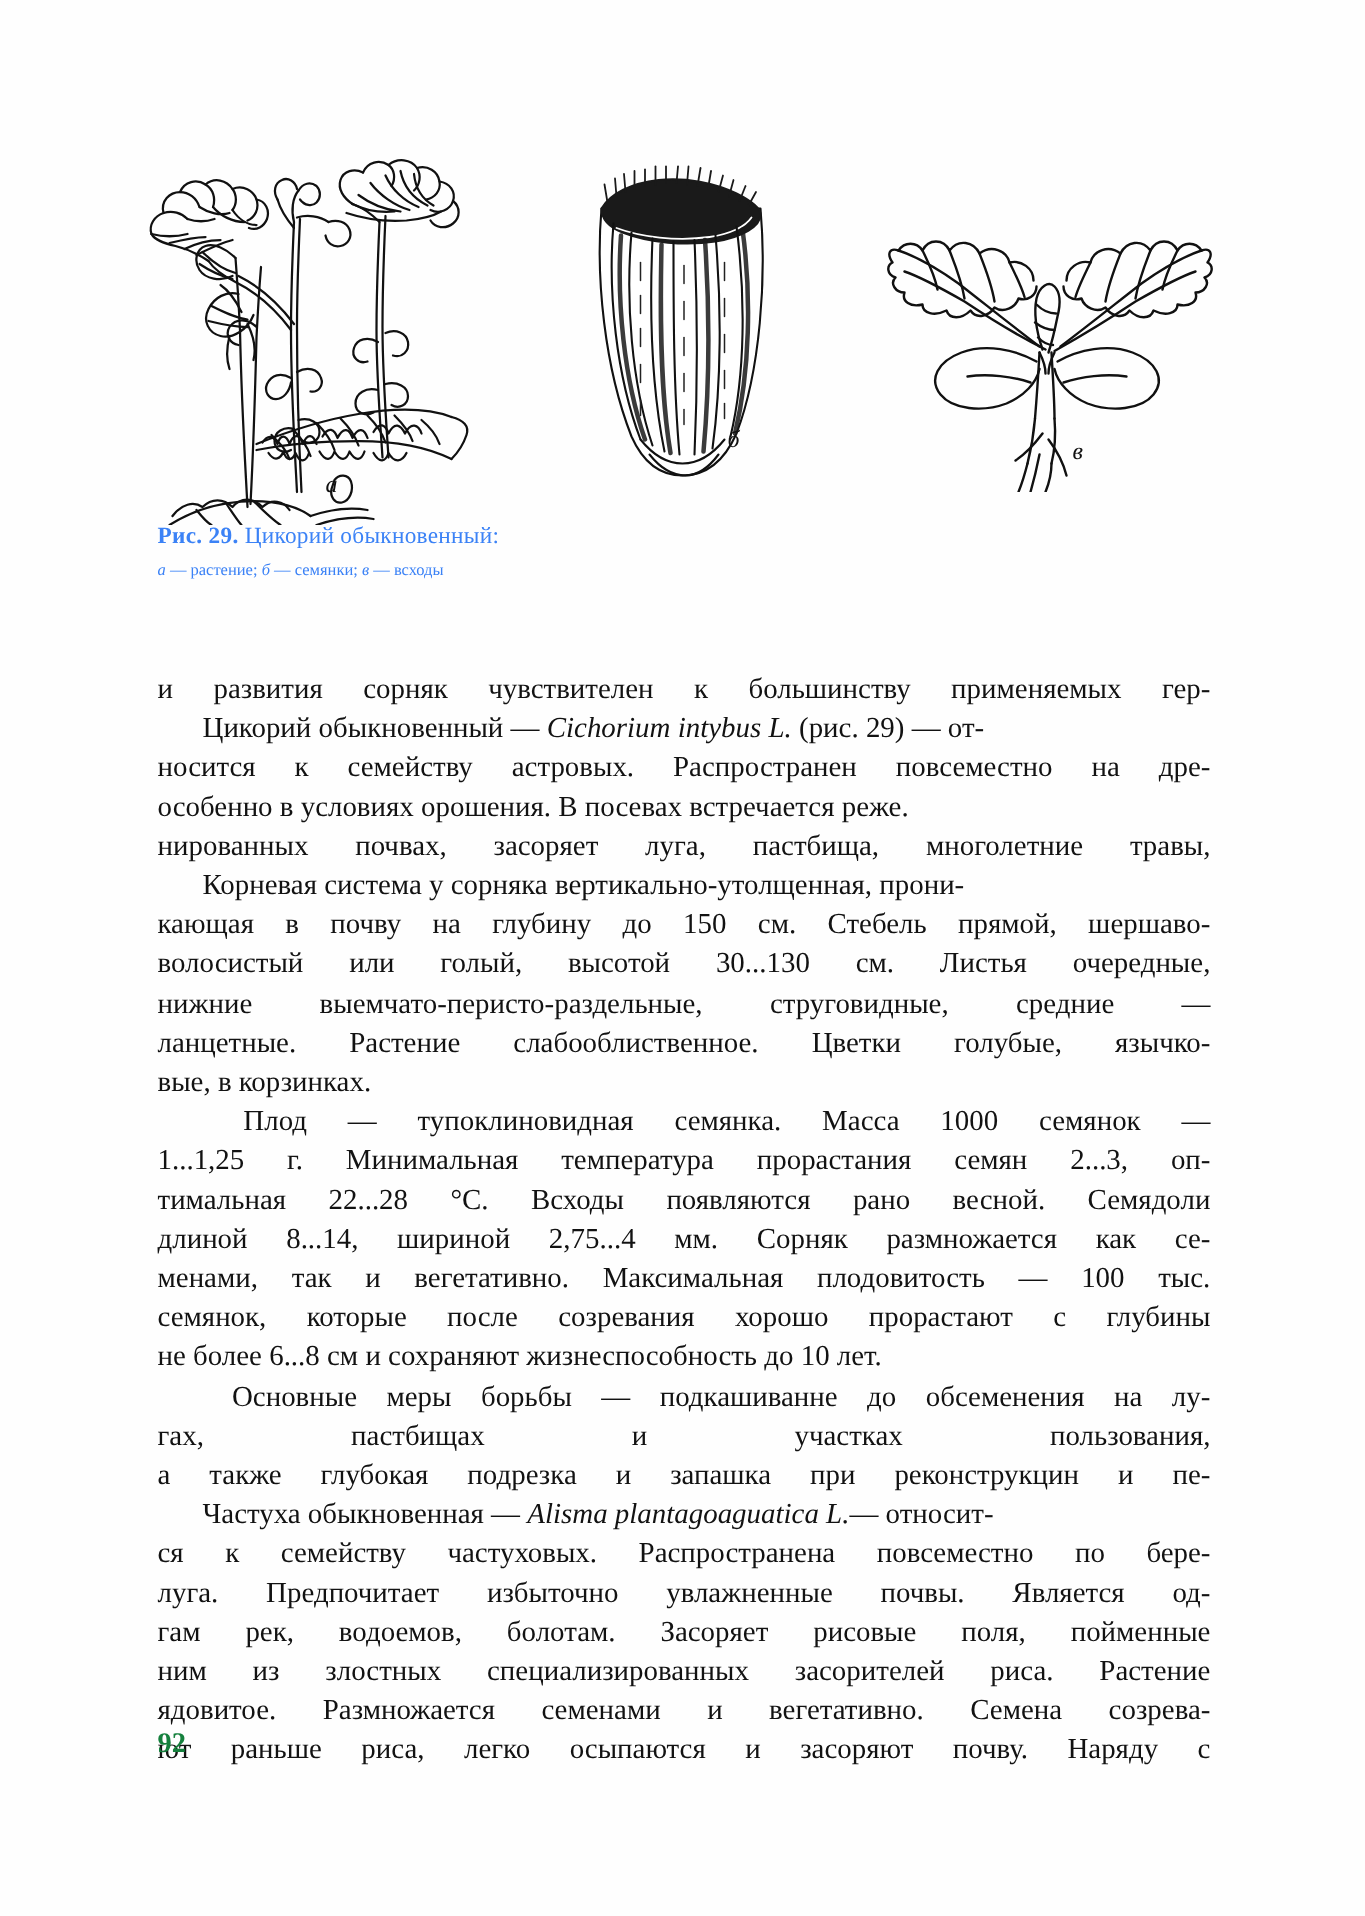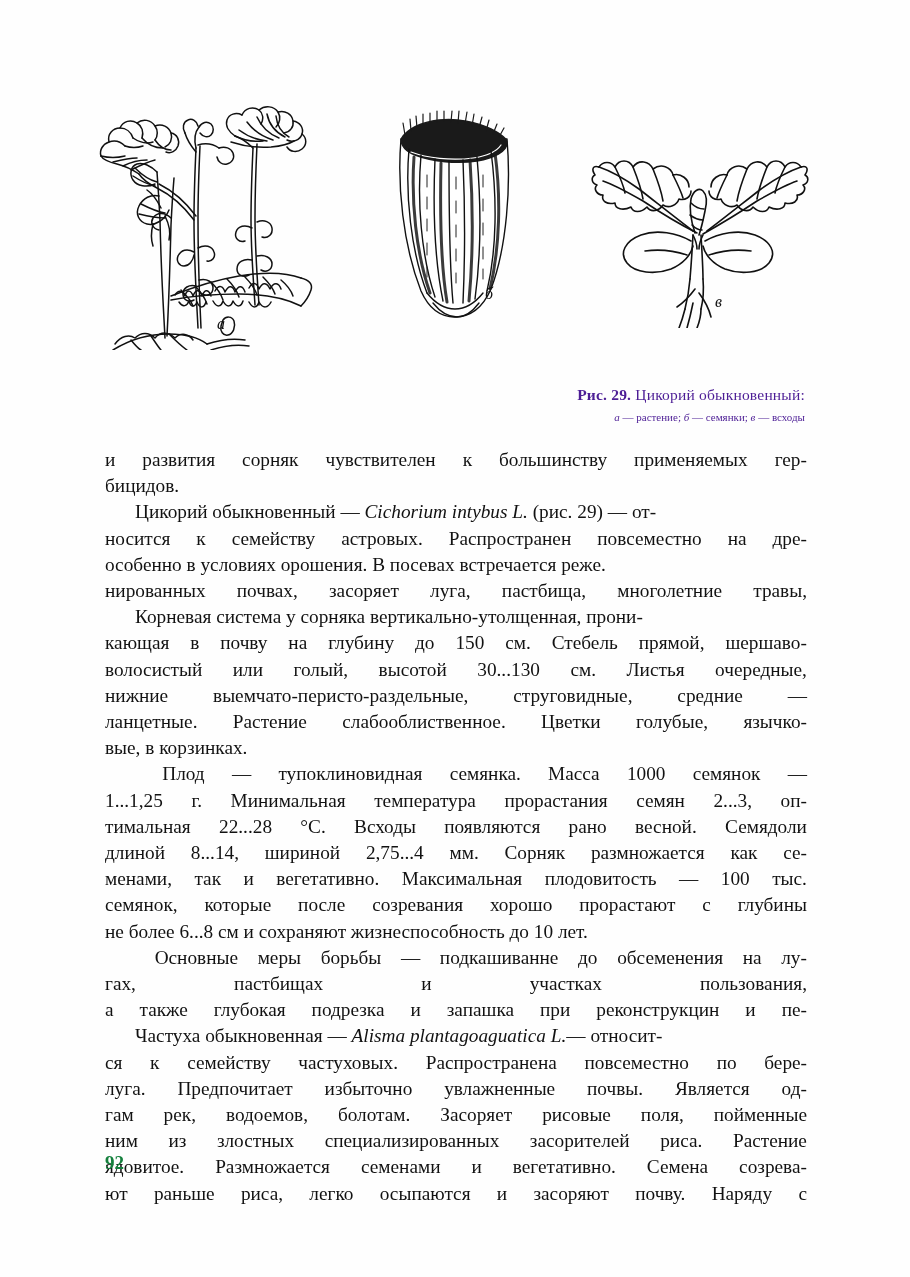--- a/index.html
+++ b/index.html
@@ -45,26 +45,26 @@
     color: #111;
   }
   .lbl-a { left: 122px; top: 220px; }
   .lbl-b { left: 390px; top: 190px; }
   .lbl-c { left: 620px; top: 198px; }
 
   
   .caption {
     position: absolute;
     left: 105px;
-    top: 384px;
+    top: 347px;
     width: 700px;
-    text-align: right;
+    text-align: left;
     font-size: 15.5px;
     line-height: 22px;
-    color: #4c1d95;
+    color: #3b82f6;
   }
   .caption .cap-line1 { letter-spacing: .2px; }
   .caption .cap-bold { font-weight: bold; }
   .caption .cap-line2 { font-size: 11px; }
   .caption .it { font-style: italic; }
 
   
   .body-text {
     position: absolute;
     left: 105px;
@@ -349,21 +349,20 @@
       <span class="line just">
           <span>и</span>
           <span>развития</span>
           <span>сорняк</span>
           <span>чувствителен</span>
           <span>к</span>
           <span>большинству</span>
           <span>применяемых</span>
           <span>гер-</span>
         </span>
-      <span class="line"><span>бицидов.</span></span>
     </p>
 
     <p class="para">
       <span class="line"><span class="indent"></span><span class="bold">Цикорий обыкновенный</span><span> — </span><span class="it">Cichorium intybus L.</span><span> (рис. 29) — от-</span></span>
       <span class="line just">
           <span>носится</span>
           <span>к</span>
           <span>семейству</span>
           <span>астровых.</span>
           <span>Распространен</span>

